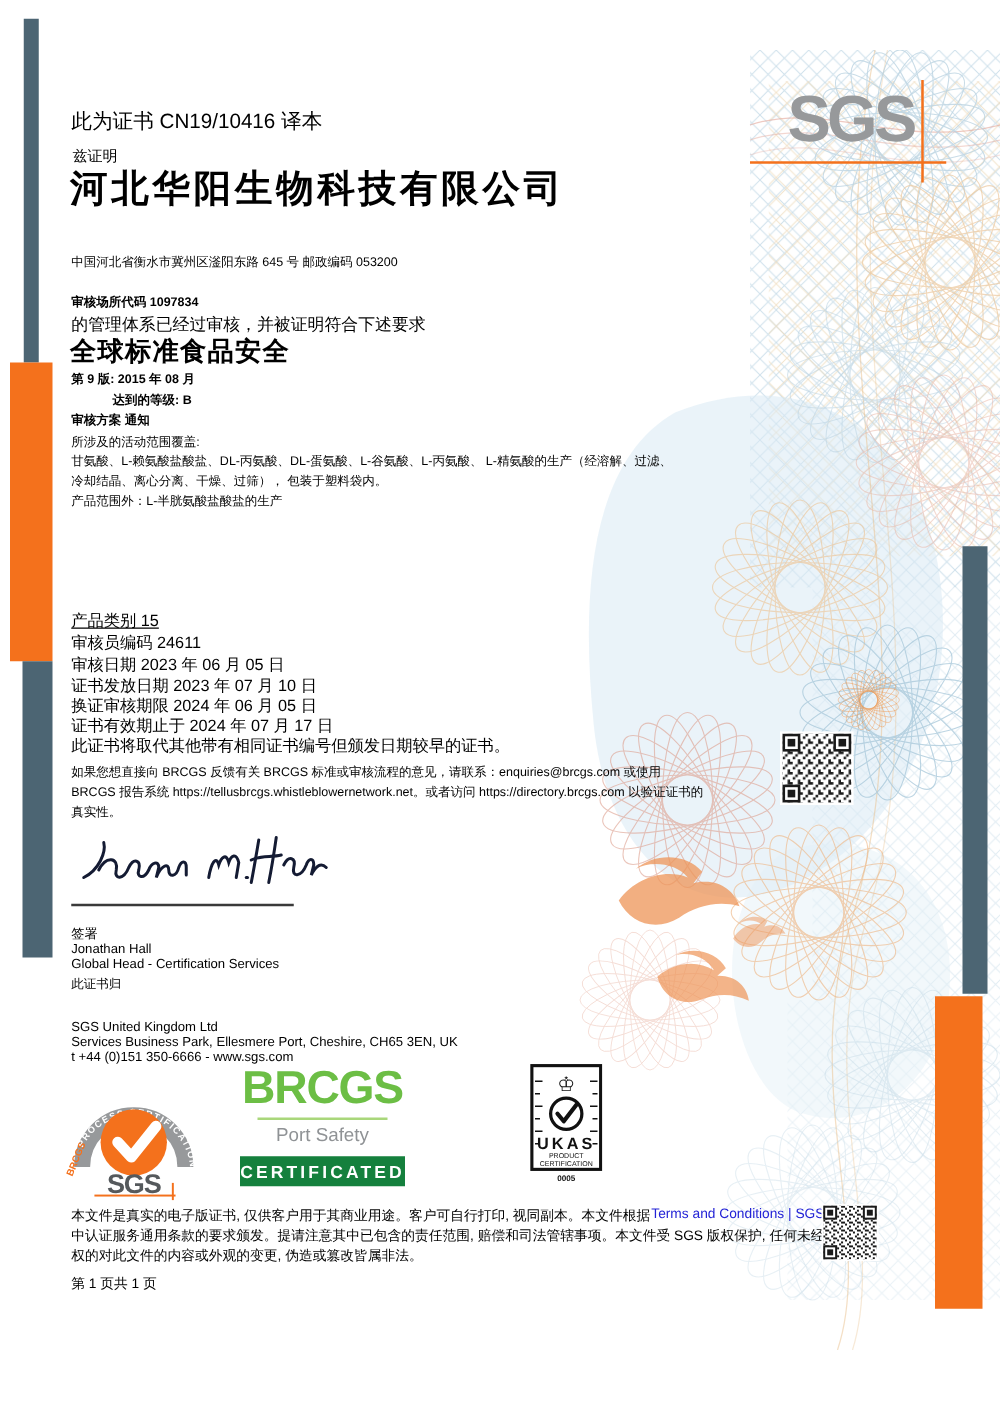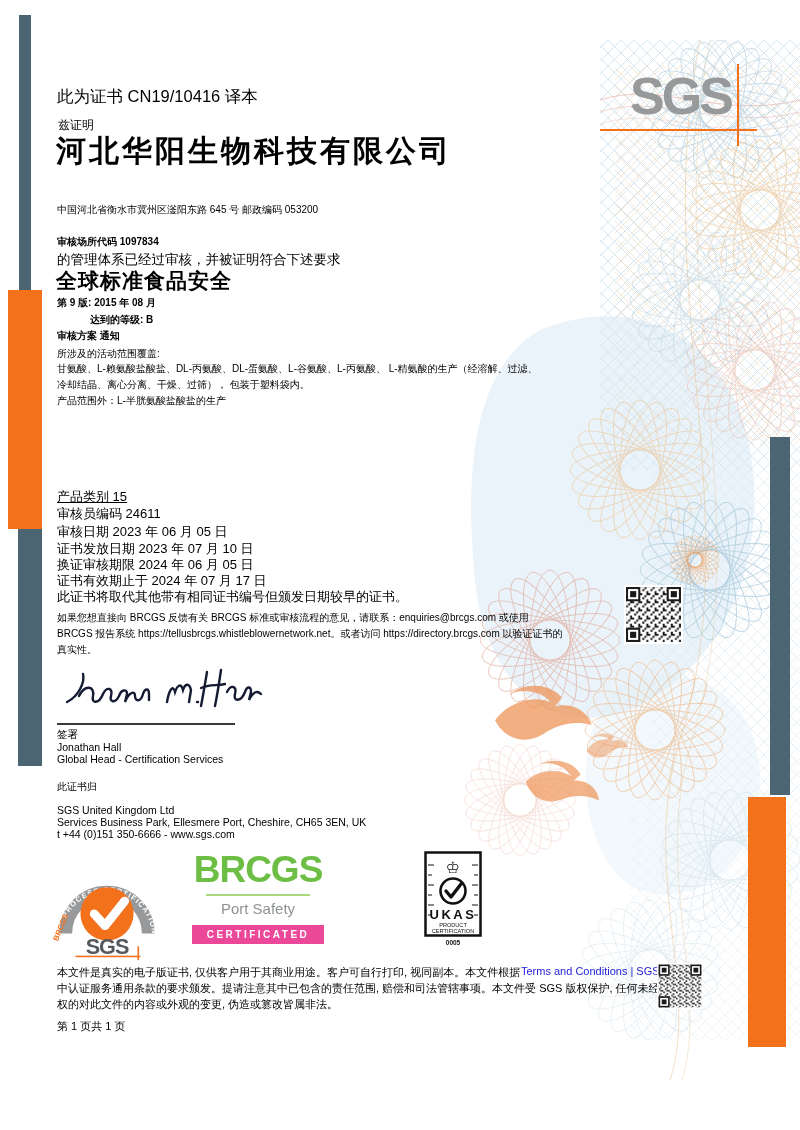--- a/index.html
+++ b/index.html
@@ -10,33 +10,33 @@
   .slate{background:#4C6573;}
   .orange{background:#F4711C;}
   .txt{white-space:nowrap;}
   .b{font-weight:bold;}
   .t16{font-size:16.5px;}
   .t12{font-size:12px;}
   .t125{font-size:10px;}
   .t13{font-size:13px;}
   .t135{font-size:13.5px;}
   .t11{font-size:11px;}
-  .t105{font-size:10.5px;}
+  .t105{font-size:10.5px;margin-top:12px;}
   .company{font-size:30px;font-weight:bold;letter-spacing:3px;}
   .standard{font-size:21px;font-weight:bold;letter-spacing:1px;}
   .sgsword{font-size:52px;font-weight:800;color:#97999B;letter-spacing:-3px;
            font-family:"Liberation Sans",sans-serif;}
   a.link{color:#2323D6;text-decoration:none;cursor:pointer;}
   .sigline{background:#3a3a3a;}
   .brcgs-wrap{position:absolute;left:192px;top:851px;width:132px;text-align:center;}
   .brcgs-word{font-size:37px;font-weight:800;color:#6CBE45;letter-spacing:-1px;line-height:1;}
   .brcgs-line{height:2px;background:#A9D77B;width:104px;margin:6px auto 4px auto;}
   .brcgs-sub{font-size:15px;color:#8f9295;margin-top:2px;}
-  .brcgs-badge{margin-top:8px;background:#ec4899;color:#fff;font-weight:bold;
-               font-size:10px;letter-spacing:2.5px;padding:4px 0;}
+  .brcgs-badge{margin-top:8px;background:#15803d;color:#fff;font-weight:bold;
+               font-size:14px;letter-spacing:2.5px;padding:4px 0;}
 </style>
 </head>
 <body>
 
 <svg class="abs" style="left:400px;top:40px;" width="400" height="1040" viewBox="0 0 400 1040" aria-hidden="true">
   <defs>
     <g id="ros" fill="none" stroke-width="0.9">
       <ellipse rx="70" ry="20"></ellipse>
         <ellipse rx="70" ry="20" transform="rotate(15)"></ellipse>
       <ellipse rx="70" ry="20" transform="rotate(30)"></ellipse>

